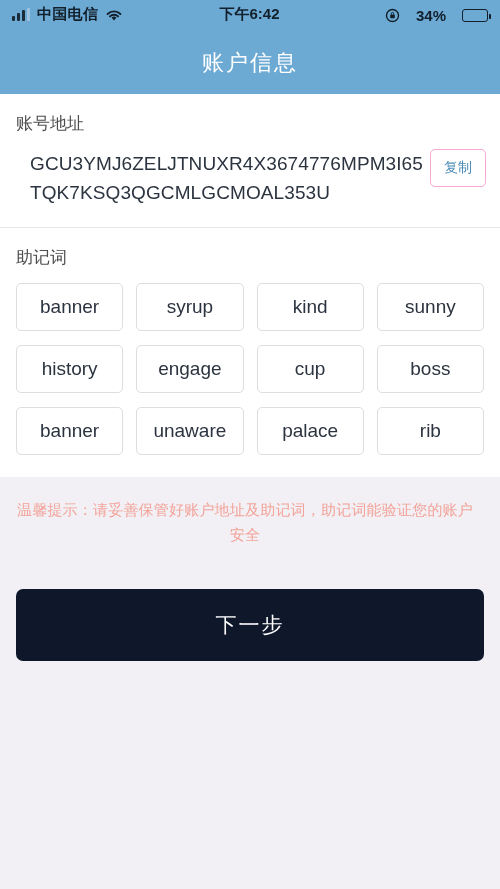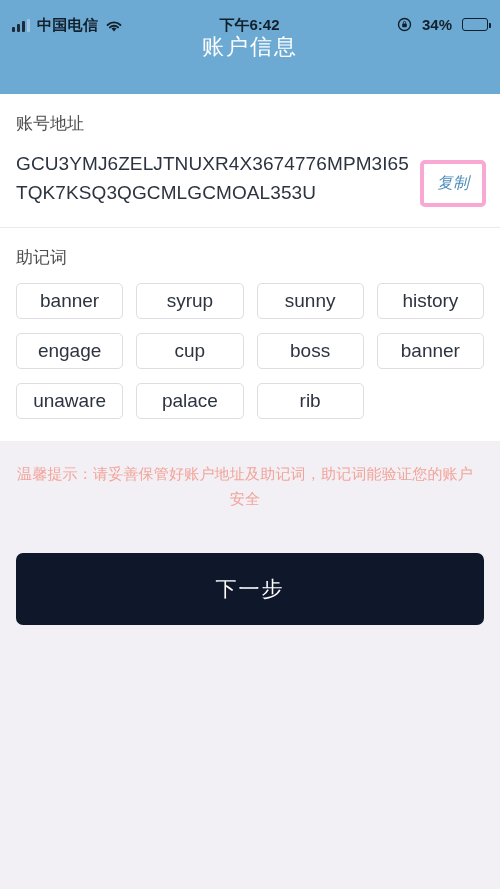--- a/index.html
+++ b/index.html
@@ -23,22 +23,22 @@
     display: flex;
     flex-direction: column;
   }
 
   
   .statusbar {
     height: 32px;
     background: #6caad4;
     color: #1c2b38;
     display: flex;
-    align-items: flex-start;
-    padding: 16px 12px;
+    align-items: flex-end;
+    padding: 8px 12px;
     flex: none;
     position: relative;
   }
   .sb-left {
     display: flex;
     align-items: center;
     gap: 7px;
   }
   .signal-bars {
     display: flex;
@@ -72,21 +72,21 @@
     font-size: 15px;
     font-weight: 700;
     color: #12202c;
     pointer-events: none;
   }
 
   .sb-right {
     margin-left: auto;
     display: flex;
     align-items: center;
-    gap: 10px;
+    gap: 16px;
   }
   .rotlock-icon { width: 15px; height: 15px; display: block; }
   .batt-pct {
     font-size: 15px;
     font-weight: 600;
     color: #12202c;
   }
   .battery {
     width: 26px;
     height: 13px;
@@ -110,21 +110,21 @@
     width: 34%;
     background: #12202c;
     border-radius: 1px;
   }
 
   
   .titlebar {
     height: 62px;
     background: #6caad4;
     display: flex;
-    align-items: flex-start;
+    align-items: center;
     justify-content: center;
     flex: none;
   }
   .titlebar-text {
     color: #ffffff;
     font-size: 22px;
     letter-spacing: 2px;
   }
 
   
@@ -141,64 +141,63 @@
   }
 
   .section-label {
     font-size: 17px;
     color: #4d4d4d;
     padding: 18px 16px 14px 16px;
   }
 
   .address-row {
     display: flex;
-    align-items: flex-end;
-    padding: 0 14px 0 16px;
+    align-items: flex-start;
+    padding: 0 14px 0 30px;
   }
   .address-text {
     flex: 1;
     font-size: 19px;
     line-height: 29px;
     color: #2c3440;
     letter-spacing: .1px;
     word-break: break-all;
     font-family: "Liberation Sans", "DejaVu Sans", sans-serif;
   }
   .copy-button {
     flex: none;
-    border: 4px solid #f9a8d4;
+    border: 1px solid #f9a8d4;
     border-radius: 5px;
     background: #ffffff;
     color: #4a8cb8;
-    font-size: 16px;
+    font-size: 14px;
     padding: 9px 13px;
     cursor: pointer;
     font-family: "Liberation Sans", "DejaVu Sans", sans-serif;
     white-space: nowrap;
-    font-style: italic;
   }
 
   .divider {
     height: 1px;
     background: #e9e9ed;
     margin-top: 20px;
   }
 
   
   .mnemonic-grid {
     display: grid;
     grid-template-columns: repeat(4, 1fr);
     gap: 14px 13px;
     padding: 0 16px 22px 16px;
   }
   .word-chip {
     border: 1px solid #dddde2;
     border-radius: 5px;
     background: #ffffff;
-    height: 36px;
+    height: 48px;
     display: flex;
     align-items: center;
     justify-content: center;
     font-size: 19px;
     color: #2c3440;
     cursor: default;
     overflow: hidden;
   }
 
   
@@ -283,20 +282,21 @@
         <button class="copy-button">复制</button>
       </div>
 
       <div class="divider"></div>
 
       <div class="section-label">助记词</div>
 
       <div class="mnemonic-grid">
         <div class="word-chip">banner</div>
         <div class="word-chip">syrup</div>
+        <div class="word-chip">kind</div>
         <div class="word-chip">sunny</div>
         <div class="word-chip">history</div>
         <div class="word-chip">engage</div>
         <div class="word-chip">cup</div>
         <div class="word-chip">boss</div>
         <div class="word-chip">banner</div>
         <div class="word-chip">unaware</div>
         <div class="word-chip">palace</div>
         <div class="word-chip">rib</div>
       </div>

